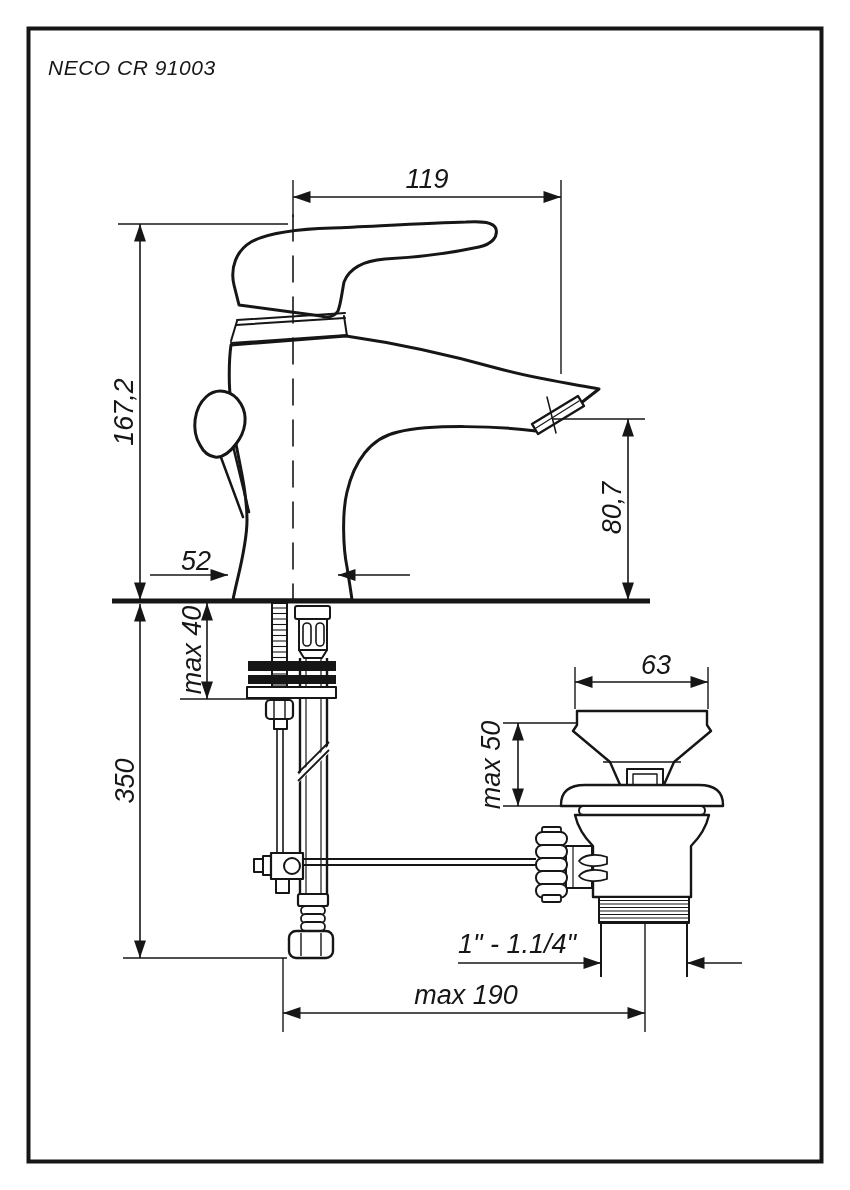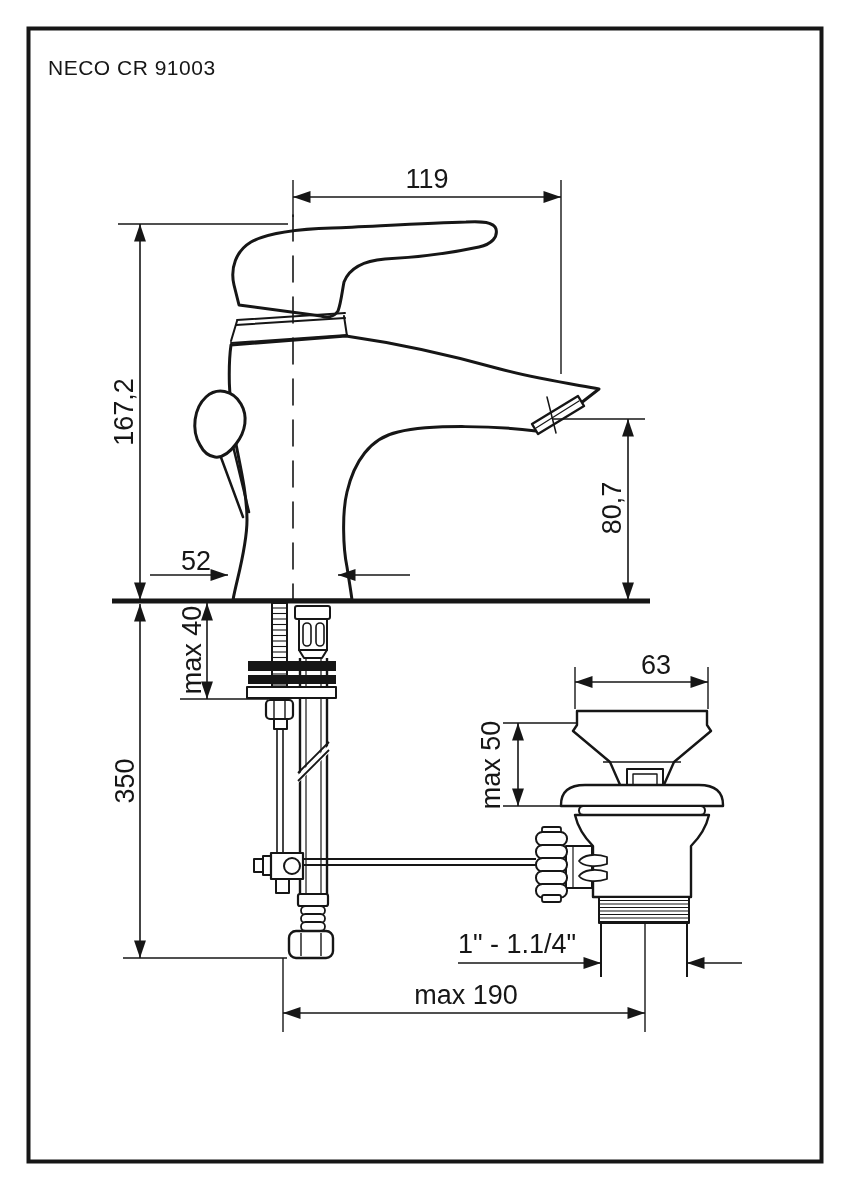--- a/index.html
+++ b/index.html
@@ -1,17 +1,17 @@
 <!DOCTYPE html>
 <html><head>
 <meta charset="utf-8">
 <style>
   html,body{margin:0;padding:0;background:#ffffff;}
   .page{position:relative;width:850px;height:1190px;background:#fff;overflow:hidden;
-        font-family:"Liberation Sans",sans-serif;}
+        font-family:"Liberation Sans",sans-serif;font-style:italic;}
   svg{display:block;}
   text{fill:#161616;}
   .dim-label{font-size:27px;}
   .title-label{font-size:21px;letter-spacing:.5px;}
 </style>
 </head>
 <body>
 
 <div class="page">
 <svg width="850" height="1190" viewBox="0 0 850 1190">

